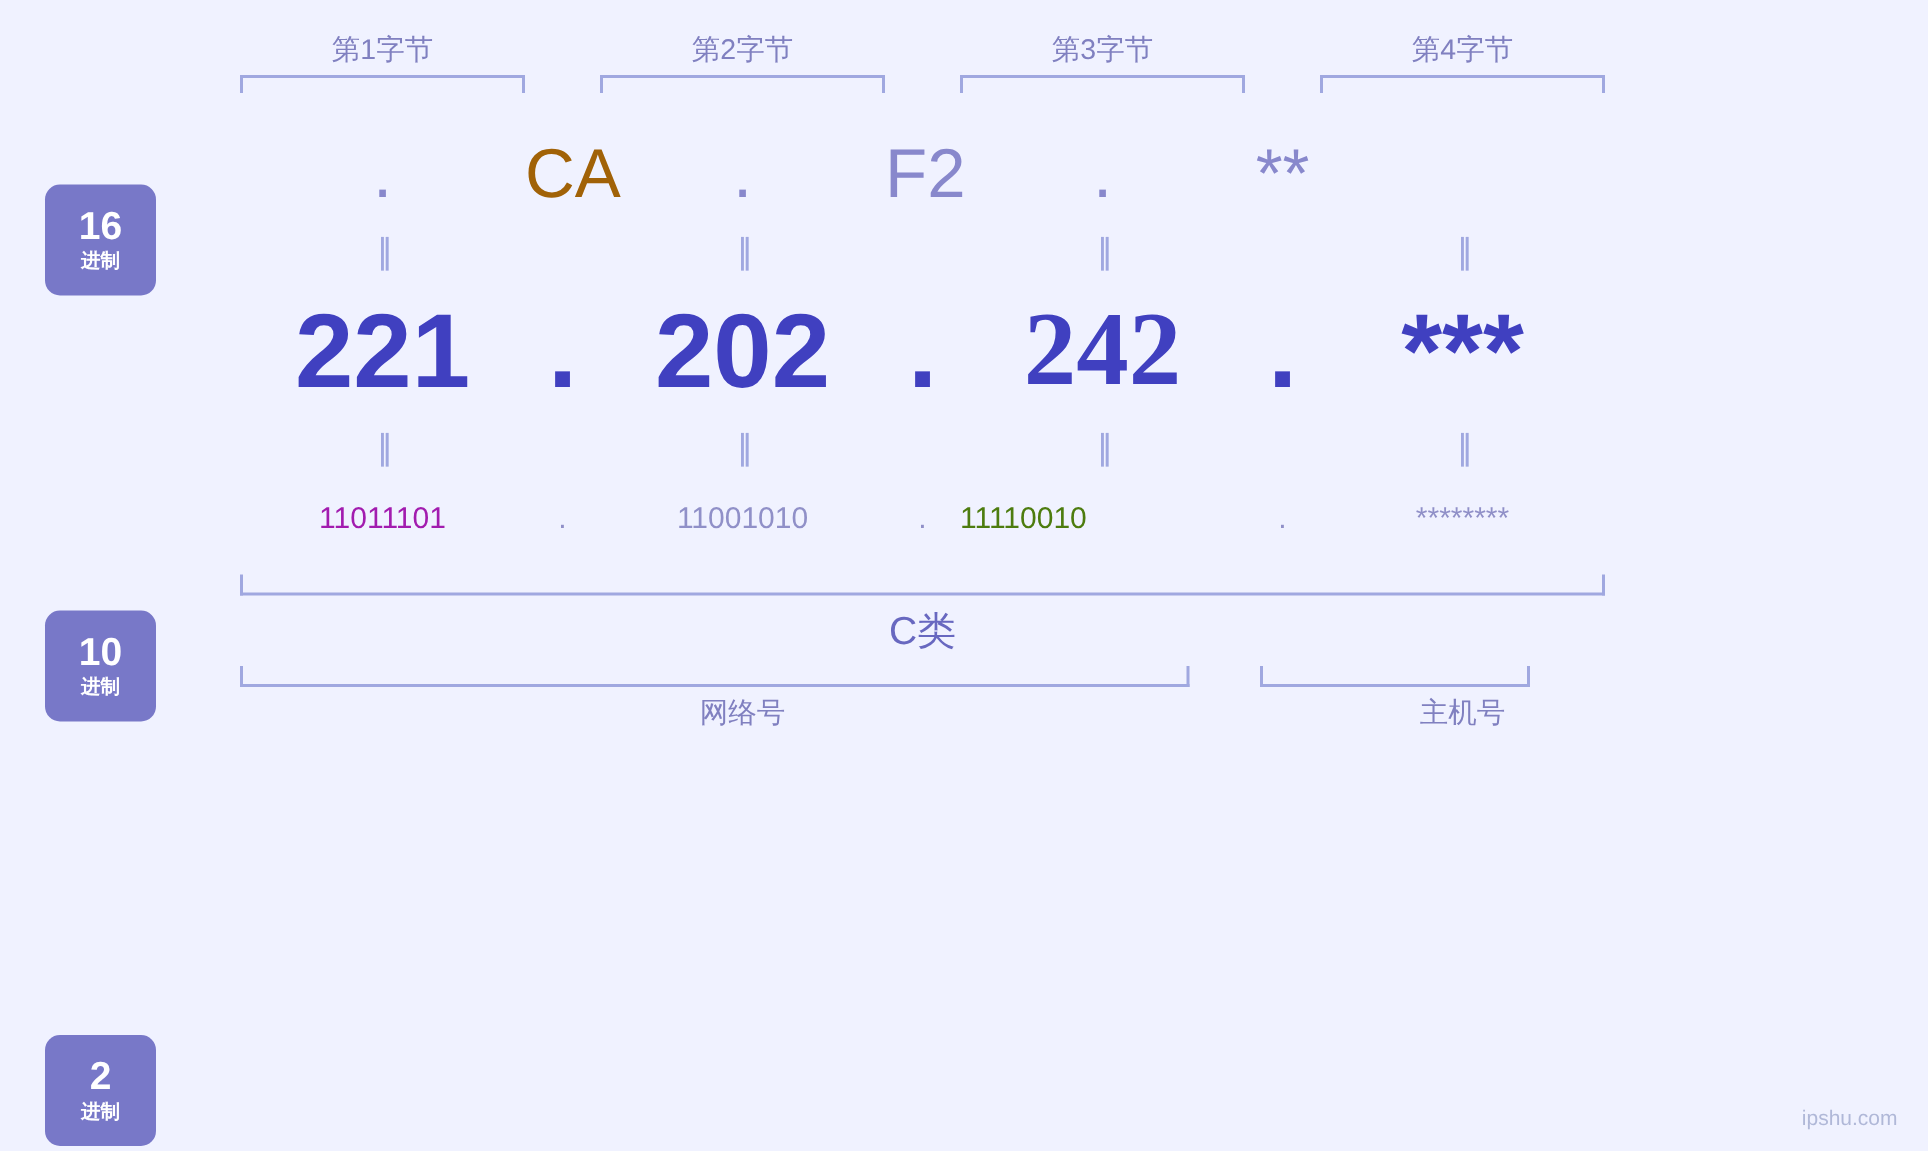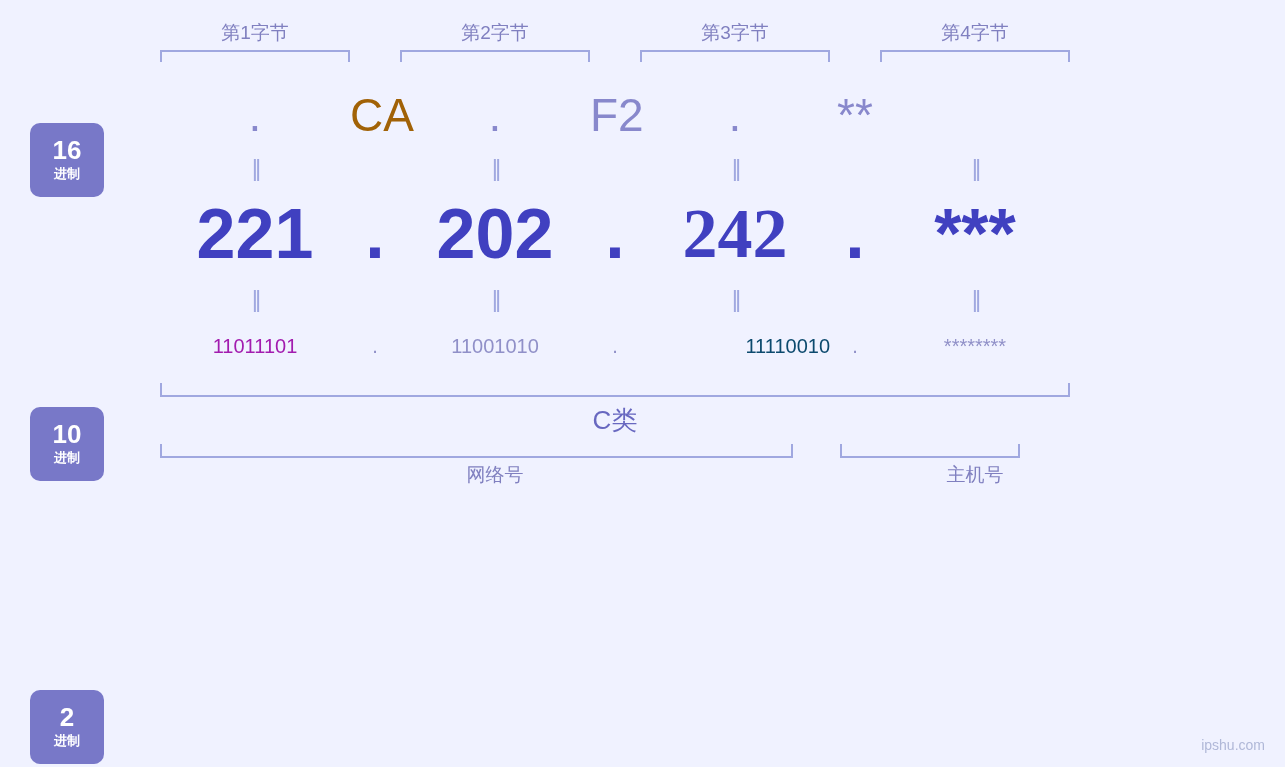--- a/index.html
+++ b/index.html
@@ -125,21 +125,21 @@
       <div style="text-align:center; color:#a0a8e0; font-size:24px; letter-spacing:-3px;">||</div>
       <div></div>
       <div style="text-align:center; color:#a0a8e0; font-size:24px; letter-spacing:-3px;">||</div>
     </div>
 
     <div style="display:grid; grid-template-columns:190px 50px 190px 50px 190px 50px 190px; align-items:center; padding-left:10px; height:58px;">
       <div style="text-align:center; color:#a21caf; font-size:20px;">11011101</div>
       <div style="text-align:center; color:#9090c8; font-size:20px;">.</div>
       <div style="text-align:center; color:#9090c8; font-size:20px;">11001010</div>
       <div style="text-align:center; color:#9090c8; font-size:20px;">.</div>
-      <div style="text-align:right; color:#0c4a6e; font-size:20px;">11110010</div>
+      <div style="text-align:left; color:#4d7c0f; font-size:20px;">11110010</div>
       <div style="text-align:center; color:#9090c8; font-size:20px;">.</div>
       <div style="text-align:center; color:#9090c8; font-size:20px;">********</div>
     </div>
 
     <div style="padding-left:10px; margin-top:8px;">
 
       <div style="width:910px; height:14px; border-bottom:2px solid #a0a8e0; border-left:2px solid #a0a8e0; border-right:2px solid #a0a8e0;"></div>
       <div style="width:910px; text-align:center; color:#6868c0; font-size:26px; margin-top:6px;">C类</div>
     </div>
 

